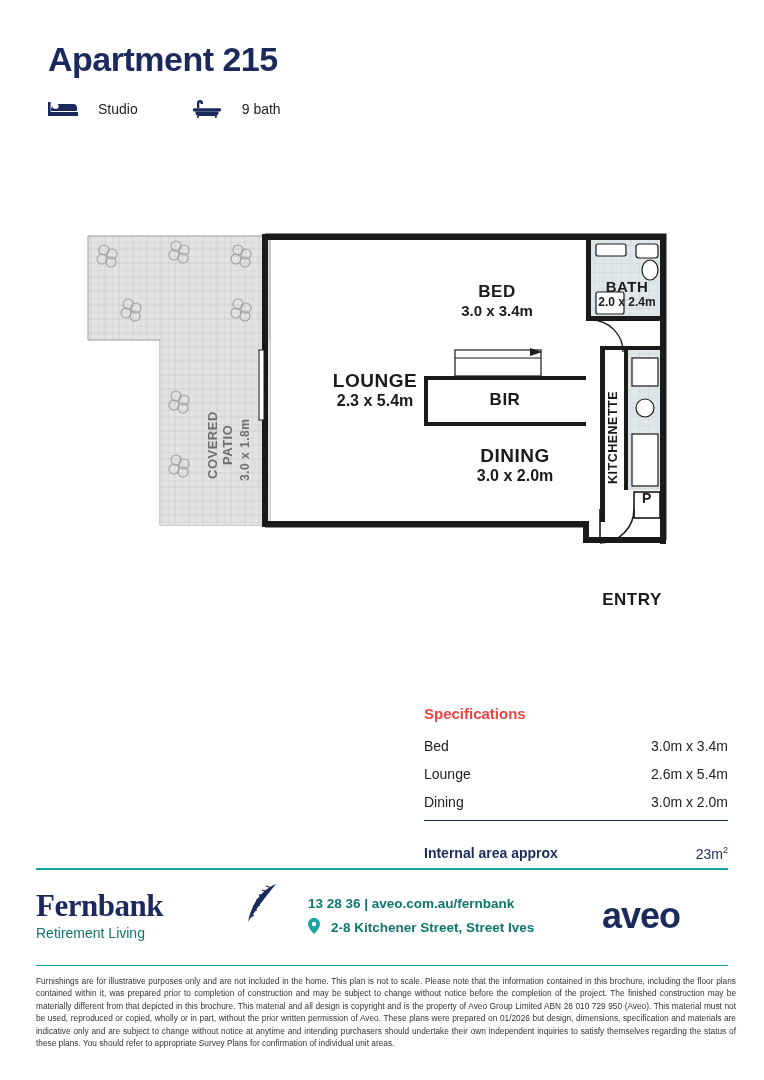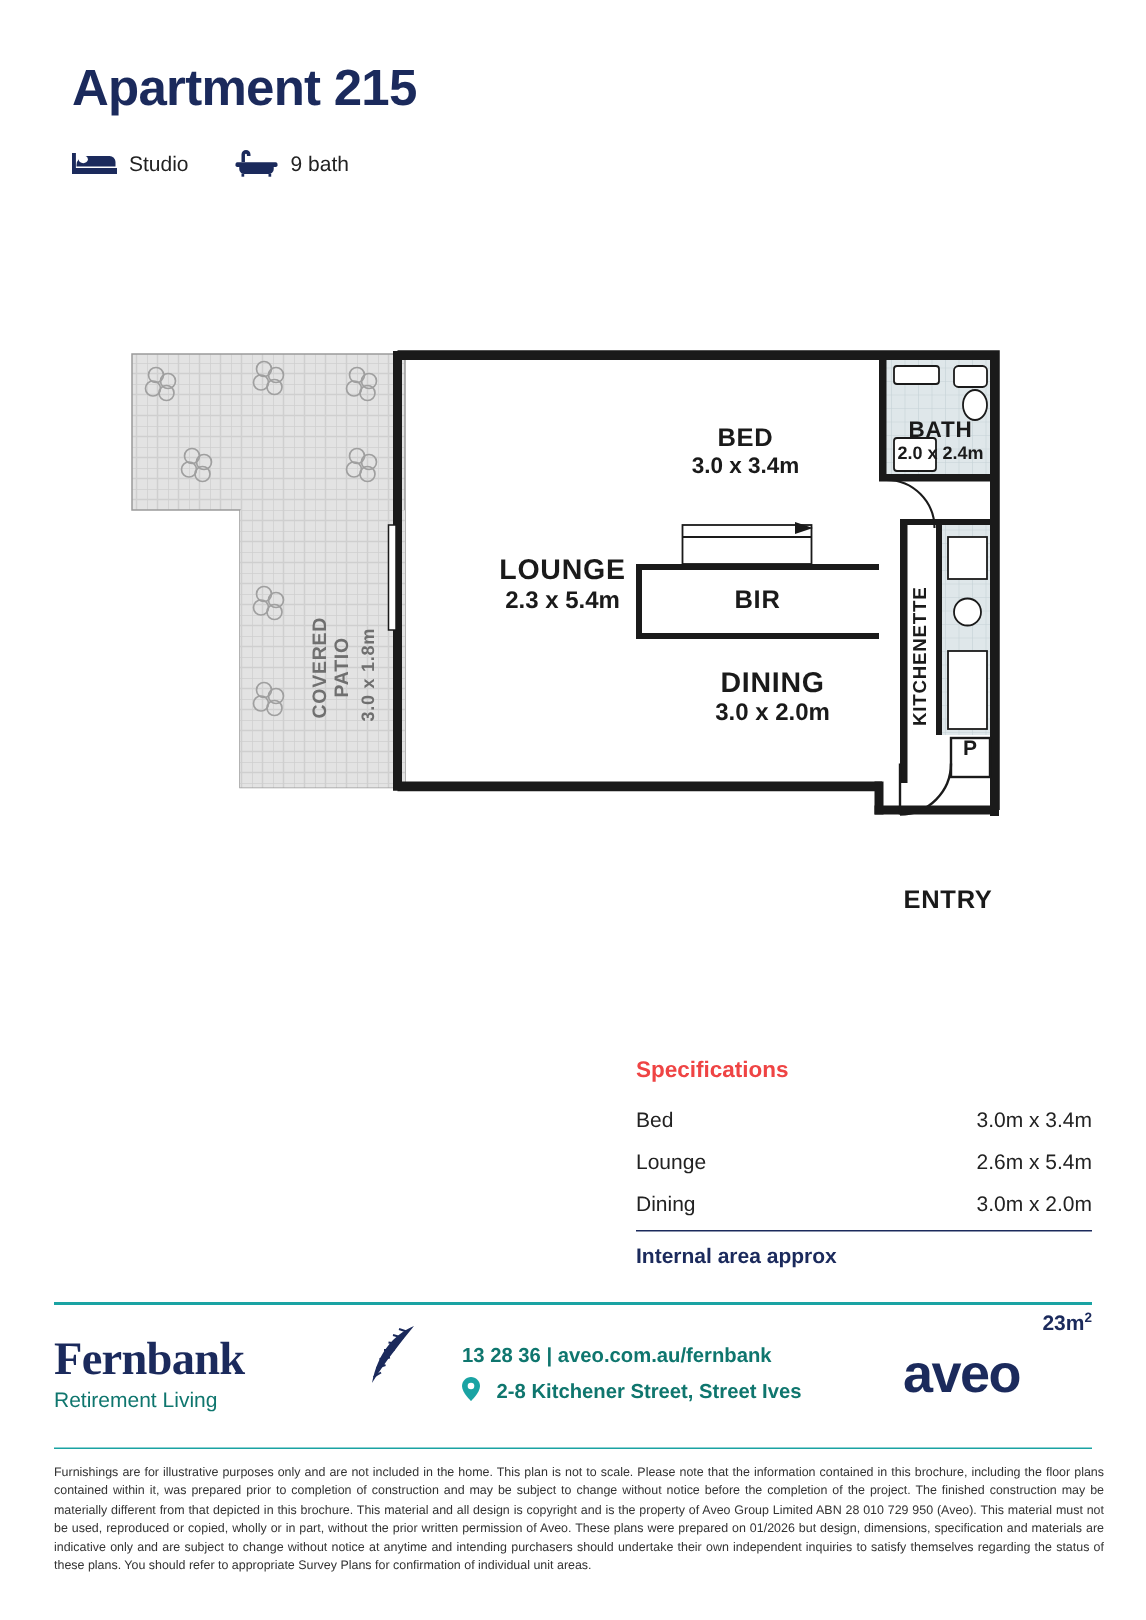--- a/index.html
+++ b/index.html
@@ -14,21 +14,21 @@
   .page{position:relative;width:644px;height:1080px;}
 
   
   .title{
     position:absolute;left:48px;top:40px;
     font-size:34px;font-weight:700;letter-spacing:-0.5px;
     color:#1b2a5c;
   }
   .meta{
     position:absolute;left:48px;top:100px;
-    display:flex;align-items:center;gap:8px;
+    display:flex;align-items:center;gap:20px;
     font-size:14px;color:#1b2a5c;
   }
   .meta .label{font-size:14px;color:#222;}
   .meta .sep{width:14px;}
   .icon-bed svg, .icon-bath svg{display:block;}
 
   
   .plan{position:absolute;left:0;top:200px;width:764px;height:430px;}
   .plan svg{display:block;}
 
@@ -44,25 +44,25 @@
   }
 
   
   .specs{position:absolute;left:424px;top:705px;width:304px;}
   .specs h3{margin:0 0 10px 0;font-size:15px;font-weight:700;color:#ef4444;}
   .spec-row{
     display:flex;justify-content:space-between;
     font-size:14px;color:#222;padding:6px 0;
   }
   .spec-row.total{
-    border-top:1.5px solid #1b2a5c;margin-top:4px;padding-top:8px;
+    border-top:1.5px solid #1b2a5c;margin-top:4px;padding-top:24px;
     font-weight:700;color:#1b2a5c;
   }
   .spec-row .val{font-weight:400;}
-  .spec-row.total .val{font-weight:700;margin-top:44px;}
+  .spec-row.total .val{font-weight:400;}
   sup{font-size:9px;vertical-align:super;}
 
   
   .rule{position:absolute;left:36px;top:868px;width:692px;height:2px;background:#1aa3a3;}
   .rule2{position:absolute;left:36px;top:965px;width:692px;height:1px;background:#1aa3a3;}
 
   .brand{position:absolute;left:36px;top:890px;width:250px;}
   .brand .name{font-family:"Liberation Serif", serif;font-size:31px;font-weight:700;color:#1b2a5c;letter-spacing:-0.5px;line-height:1;}
   .brand .sub{font-size:14px;color:#0f766e;margin-top:4px;}
   .fern{position:absolute;left:206px;top:-8px;}

